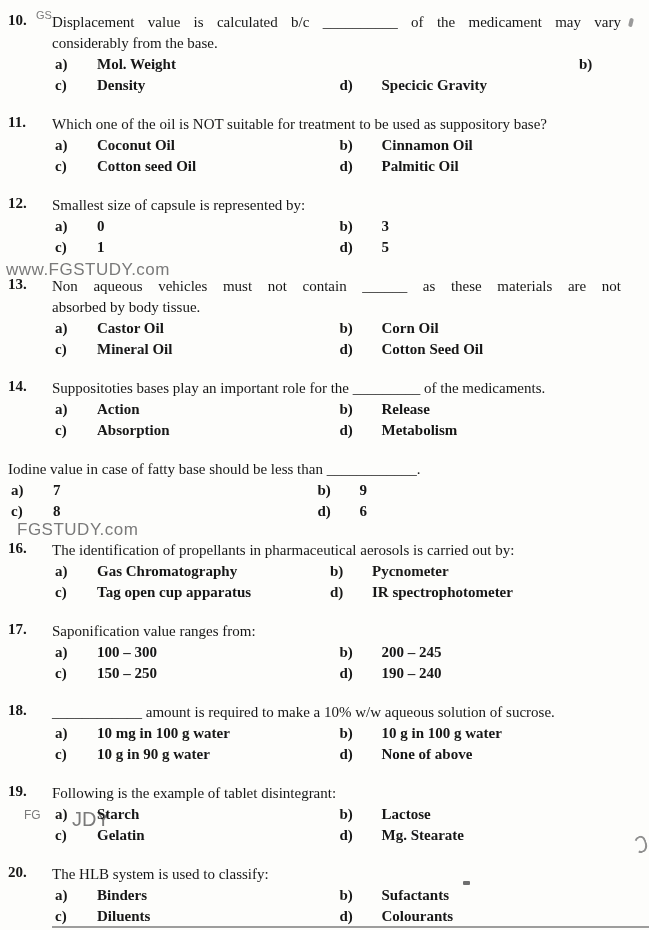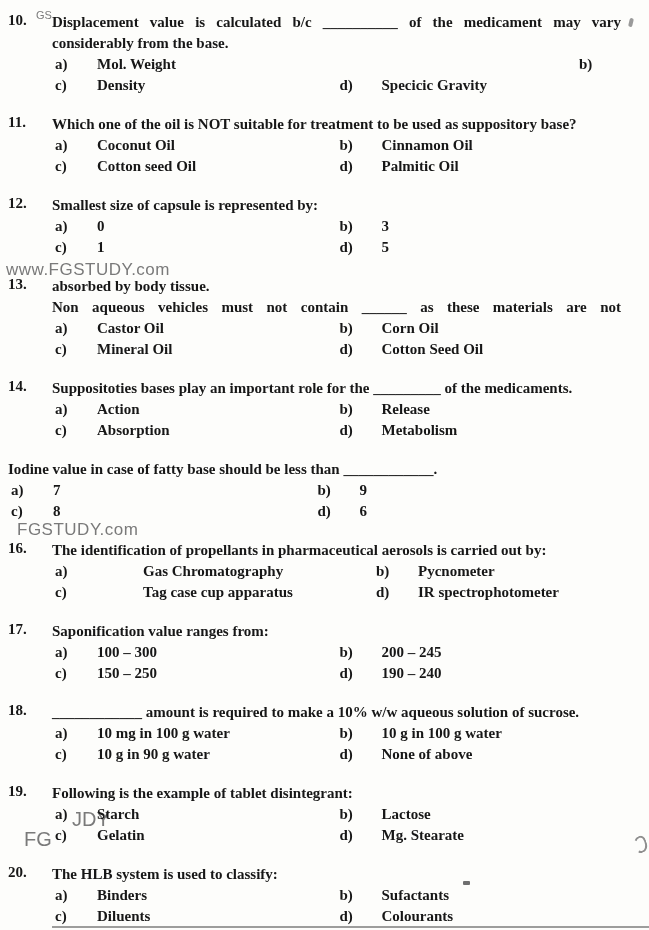--- a/index.html
+++ b/index.html
@@ -13,40 +13,40 @@
   }
   .page{
     position:absolute;inset:0;
     padding:12px 0 12px 8px;
     box-sizing:border-box;
     z-index:1;
   }
   .q{display:flex;margin-bottom:18px;}
   .qnum{flex:0 0 44px;font-size:15px;font-weight:bold;}
   .qbody{flex:1;padding-right:28px;}
-  .qline{font-size:15px;font-weight:bold;line-height:21px;}
+  .qline{font-size:15px;font-weight:normal;line-height:21px;}
   .qline2:empty{display:none;}
   .stretch .qline1{text-align:justify;text-align-last:justify;}
   .optrow{display:flex;font-size:15px;font-weight:bold;line-height:21px;}
   .ol{flex:0 0 45px;padding-left:3px;box-sizing:border-box;}
   .otl{flex:0 0 188px;}
-  .wideb .otl{flex:0 0 230px;margin-left:46px;}
+  .wideb .otl{flex:0 0 230px;}
   .ot{flex:1;}
   
   .wm{
     position:absolute;
     font-family:"Liberation Sans", sans-serif;
     color:#7a7a7a;
     z-index:0;
     white-space:nowrap;
   }
   .wm-gs{left:28px;top:9px;font-size:11px;margin-left:8px;}
   .wm-mid1{left:6px;top:260px;font-size:17px;letter-spacing:.5px;}
   .wm-mid2{left:17px;top:520px;font-size:17px;letter-spacing:.5px;}
-  .wm-fg{left:24px;top:828px;font-size:20px;}
+  .wm-fg{left:24px;top:808px;font-size:12px;}
   .wm-jdy{left:72px;top:808px;font-size:20px;}
   
   .artifact{position:absolute;z-index:2;}
   .art-quote{left:629px;top:18px;width:4px;height:9px;background:#9a9a9a;border-radius:2px;transform:rotate(14deg);}
   .art-squiggle{left:634px;top:836px;width:9px;height:13px;border:2px solid #8f8f8f;border-radius:60% 40% 55% 45%;border-left-color:transparent;transform:rotate(-20deg);}
   .art-dash{left:463px;top:881px;width:7px;height:4px;background:#6f6f6f;border-radius:1px;}
   .art-bottomline{left:52px;right:0;top:926px;height:2px;background:#7c7c7c;opacity:.75;}
 </style>
 </head>
 <body>
@@ -114,22 +114,22 @@
         <span class="ot otl">1</span>
         <span class="ol">d)</span>
         <span class="ot">5</span>
       </div>
     </div>
   </div>
 
   <div class="q stretch">
     <div class="qnum">13.</div>
     <div class="qbody">
+      <div class="qline qline1">Non aqueous vehicles must not contain ______ as these materials are not</div>
       <div class="qline qline2">absorbed by body tissue.</div>
-      <div class="qline qline1">Non aqueous vehicles must not contain ______ as these materials are not</div>
       <div class="optrow">
         <span class="ol">a)</span>
         <span class="ot otl">Castor Oil</span>
         <span class="ol">b)</span>
         <span class="ot">Corn Oil</span>
       </div>
       <div class="optrow">
         <span class="ol">c)</span>
         <span class="ot otl">Mineral Oil</span>
         <span class="ol">d)</span>
@@ -183,21 +183,21 @@
       <div class="qline qline1">The  identification of propellants in pharmaceutical aerosols is carried out by:</div>
 
       <div class="optrow">
         <span class="ol">a)</span>
         <span class="ot otl">Gas Chromatography</span>
         <span class="ol">b)</span>
         <span class="ot">Pycnometer</span>
       </div>
       <div class="optrow">
         <span class="ol">c)</span>
-        <span class="ot otl">Tag case cup apparatus</span>
+        <span class="ot otl">Tag open cup apparatus</span>
         <span class="ol">d)</span>
         <span class="ot">IR spectrophotometer</span>
       </div>
     </div>
   </div>
 
   <div class="q">
     <div class="qnum">17.</div>
     <div class="qbody">
       <div class="qline qline1">Saponification value ranges from:</div>

